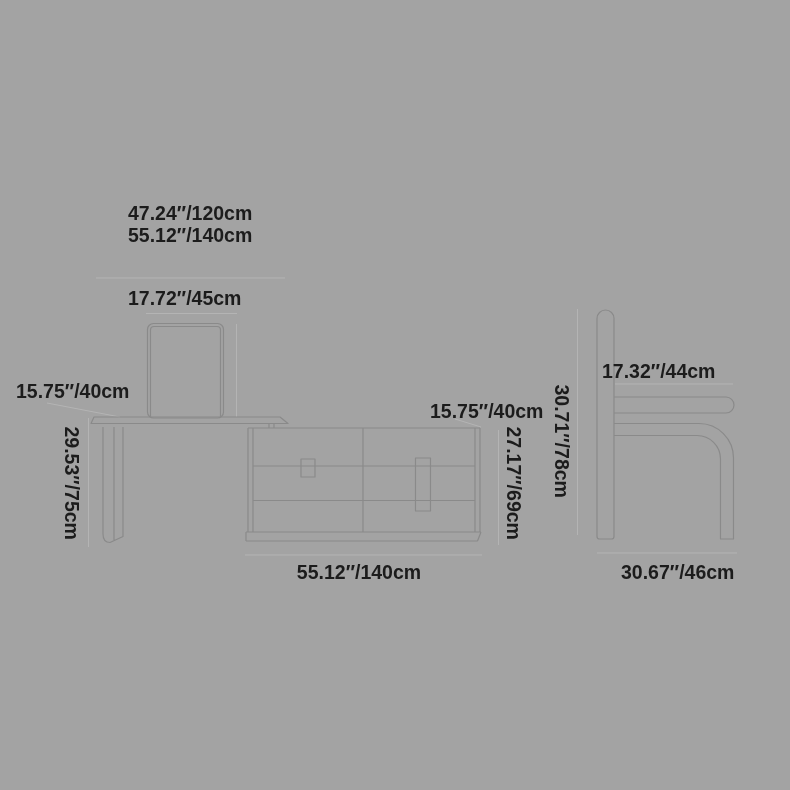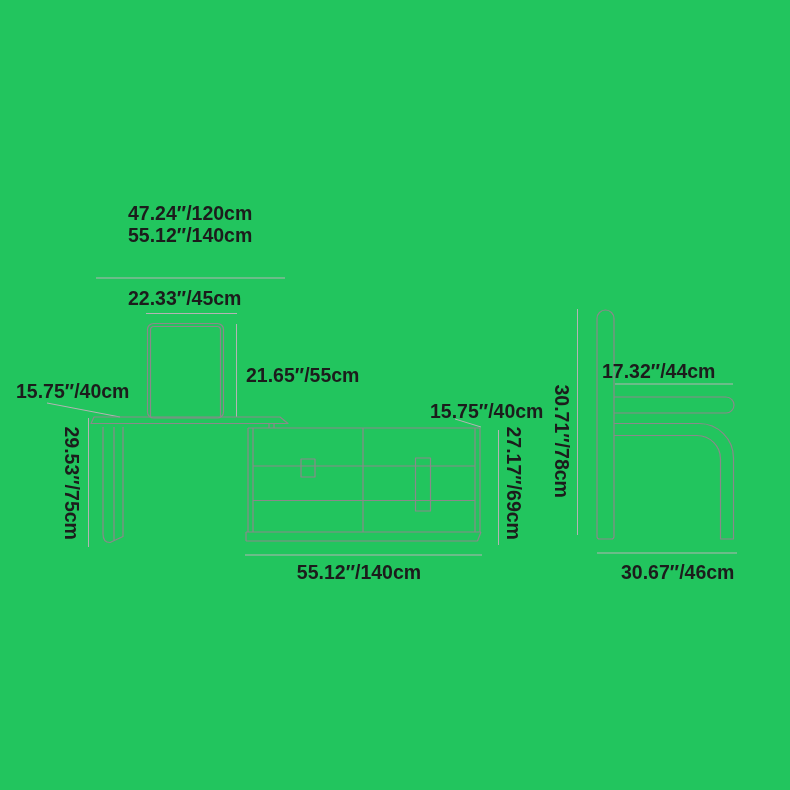--- a/index.html
+++ b/index.html
@@ -1,19 +1,19 @@
 <!DOCTYPE html>
 <html><head>
 <meta charset="utf-8">
 <style>
   html,body{margin:0;padding:0;}
   .canvas{
     position:relative;
     width:790px;height:790px;
-    background:#22c55e;
+    background:#a3a3a3;
     overflow:hidden;
     font-family:"Liberation Sans", sans-serif;
   }
   .label{
     position:absolute;
     font-size:19.5px;
     line-height:22.4px;
     font-weight:600;
     color:#1c1c1c;
     white-space:nowrap;
@@ -74,22 +74,21 @@
       <path class="furn" d="M614,397 L726,397 A8,8 0 0 1 726,413 L614,413"></path>
       <path class="furn" d="M614,423.5 L699,423.5 A34.5,34.5 0 0 1 733.5,458 L733.5,539 L720.5,539 L720.5,459 A23.5,23.5 0 0 0 697,435.5 L614,435.5"></path>
     </g>
   </svg>
 
   <div class="label widths-block" style="left:128px;top:202px;">
     <div>47.24″/120cm</div>
     <div>55.12″/140cm</div>
   </div>
 
-  <div class="label" style="left:128px;top:287px;">22.33″/45cm</div>
-  <div class="label" style="left:246px;top:364px;">21.65″/55cm</div>
+  <div class="label" style="left:128px;top:287px;">17.72″/45cm</div>
   <div class="label" style="left:16px;top:380px;">15.75″/40cm</div>
   <div class="label rot" style="left:7px;top:472px;">29.53″/75cm</div>
   <div class="label" style="left:430px;top:400px;">15.75″/40cm</div>
   <div class="label rot" style="left:449px;top:472px;">27.17″/69cm</div>
   <div class="label" style="left:289px;top:561px;width:140px;text-align:center;">55.12″/140cm</div>
 
   <div class="label" style="left:602px;top:360px;">17.32″/44cm</div>
   <div class="label rot" style="left:497px;top:430px;">30.71″/78cm</div>
   <div class="label" style="left:621px;top:561px;">30.67″/46cm</div>
 

